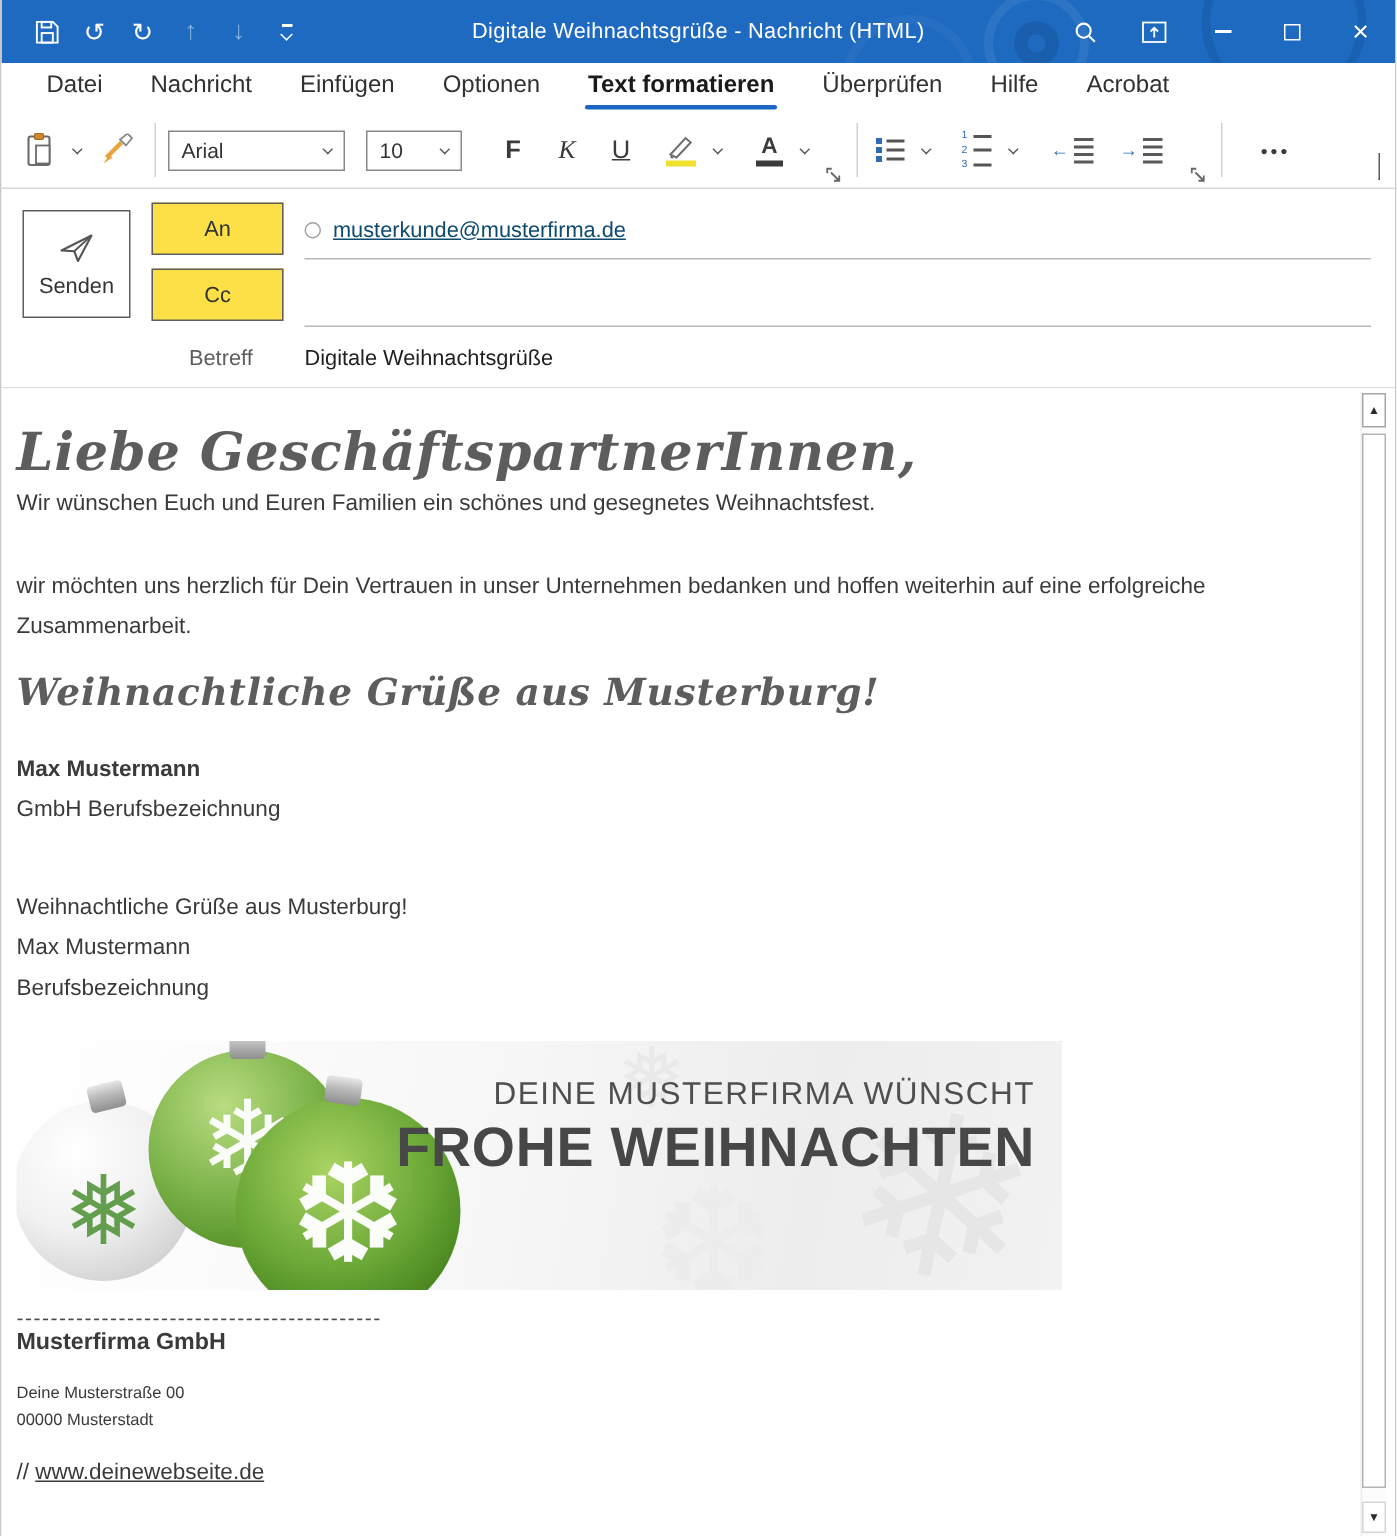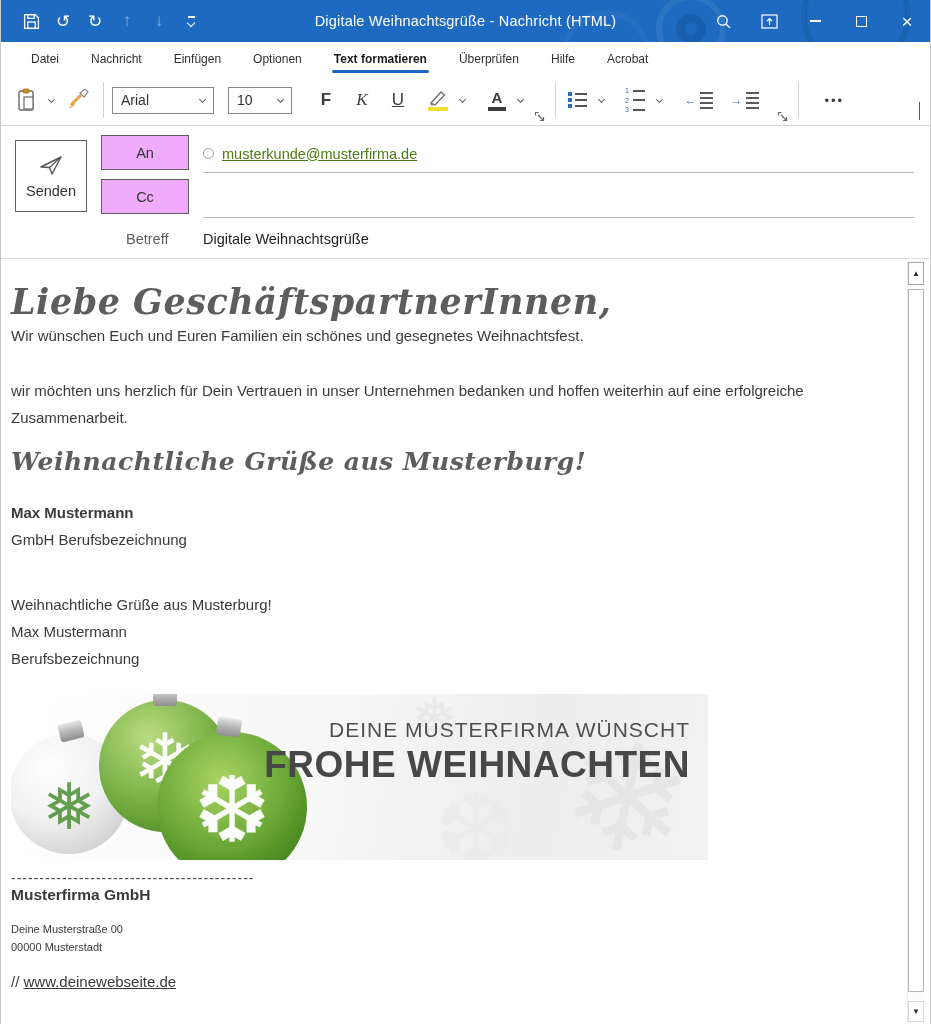--- a/index.html
+++ b/index.html
@@ -24,33 +24,33 @@
   .title-text { position:absolute; left:0; right:0; top:0; height:42px; display:flex; align-items:center; justify-content:center;
                 color:#fff; font-size:14.5px; letter-spacing:0.2px; pointer-events:none; z-index:1; }
   .win-controls { margin-left:auto; display:flex; align-items:center; z-index:2; }
   .wc-btn { width:46px; height:42px; display:flex; align-items:center; justify-content:center; color:#fff; }
   .wc-min { width:11px; height:1.6px; background:#fff; }
   .wc-max { width:11px; height:11px; border:1.4px solid #fff; }
   .wc-close { font-size:19px; line-height:1; }
 
   
   .tabrow { height:33px; background:#fff; display:flex; align-items:flex-end; padding-left:14px; }
-  .rtab { position:relative; font-size:12px; color:#323130; padding:6px 16px 9px 16px; white-space:nowrap; }
+  .rtab { position:relative; font-size:16px; color:#323130; padding:6px 16px 9px 16px; white-space:nowrap; }
   .rtab.active { font-weight:bold; color:#1b1a19; }
   .rtab.active::after { content:""; position:absolute; left:14px; right:14px; bottom:2px; height:3px; background:#1b66c2; border-radius:2px; }
 
   
   .ribbon { position:relative; height:51px; background:#fff; border-bottom:1px solid #d8d6d4; display:flex; align-items:center; padding:0 8px 0 12px; }
   .rb-btn { display:flex; align-items:center; justify-content:center; height:34px; padding:0 4px; color:#444; }
   .vdiv { width:1px; height:36px; background:#d3d1cf; margin:0 8px; }
   .chev-s { width:5px; height:5px; border-right:1.3px solid #5a5a5a; border-bottom:1.3px solid #5a5a5a; transform:rotate(45deg); margin:0 5px 2px 4px; }
   .combo { display:flex; align-items:center; justify-content:space-between; border:1px solid #8a8886; height:27px; background:#fff;
            font-size:14px; color:#333; padding:0 8px; }
   .combo .chev-s { margin-right:0; }
-  .combo.font { width:102px; margin-right:14px; }
+  .combo.font { width:118px; margin-right:14px; }
   .combo.size { width:64px; margin-right:16px; }
   .fmt-letter { font-size:17px; color:#3b3b3b; width:36px; text-align:center; }
   .fmt-letter.b { font-weight:bold; }
   .fmt-letter.i { font-style:italic; font-family:"Liberation Serif", serif; }
   .fmt-letter.u { text-decoration:underline; }
   .icon-stack { display:flex; flex-direction:column; align-items:center; }
   .hl-bar { width:20px; height:4px; background:#f1e12e; margin-top:1px; }
   .fc-a { font-size:15px; font-weight:bold; color:#3b3b3b; line-height:1; }
   .fc-bar { width:18px; height:4px; background:#3b3b3b; margin-top:2px; }
   .bars { display:flex; flex-direction:column; gap:3px; }
@@ -62,28 +62,28 @@
   .ind-arrow { font-size:12px; color:#2b6cb5; line-height:1; margin-right:3px; }
   .launcher { align-self:flex-end; margin:0 2px 3px 2px; }
   .ellipsis { font-size:13px; letter-spacing:2px; color:#3b3b3b; padding:0 18px; }
   .collapse-chev { position:absolute; right:10px; bottom:5px; }
   .chev-d { width:7px; height:7px; border-right:1.5px solid #5a5a5a; border-bottom:1.5px solid #5a5a5a; transform:rotate(45deg); }
 
   
   .compose { position:relative; height:133px; background:#fff; border-bottom:1px solid #e1dfdd; font-size:14.5px; }
   .send-btn { position:absolute; left:14px; top:14px; width:72px; height:72px; border:1px solid #605e5c; background:#fff;
               display:flex; flex-direction:column; align-items:center; justify-content:center; gap:6px; color:#333; }
-  .field-btn { position:absolute; left:100px; width:88px; height:35px; border:1px solid #605e5c; background:#f0abfc;
+  .field-btn { position:absolute; left:100px; width:88px; height:35px; border:1px solid #605e5c; background:#fde047;
                display:flex; align-items:center; justify-content:center; color:#333;text-align:right; }
   .an-btn { top:9px; } .cc-btn { top:53px; }
   .to-line { position:absolute; left:202px; right:16px; top:9px; height:38px; border-bottom:1px solid #b8b8b8;
              display:flex; align-items:center; gap:8px; }
   .cc-line { position:absolute; left:202px; right:16px; top:54px; height:38px; border-bottom:1px solid #b8b8b8; }
   .person-circle { width:11px; height:11px; border:1.5px solid #a0a0a0; border-radius:50%; flex:0 0 auto; }
-  .to-addr { color:#4d7c0f; text-decoration:underline; }
+  .to-addr { color:#0c4a6e; text-decoration:underline; }
   .subj-label { position:absolute; left:125px; top:105px; color:#605e5c; }
   .subj-value { position:absolute; left:202px; top:105px; color:#1f1f1f; }
 
   
   .bodyarea { position:relative; height:765px; background:#fff; }
   .editor { position:absolute; left:0; top:0; right:30px; bottom:0; padding:10px 0 0 10px; color:#3a3a3a; font-size:15px; overflow:hidden; }
   .script { font-family:"DejaVu Serif", serif; font-style:italic; font-weight:600; color:#5d5d5d; }
   .greeting { font-size:35px; margin-top:12px; letter-spacing:0.5px; }
   .para { line-height:27px; margin-top:0; }
   .p-first { margin-top:28px; }

